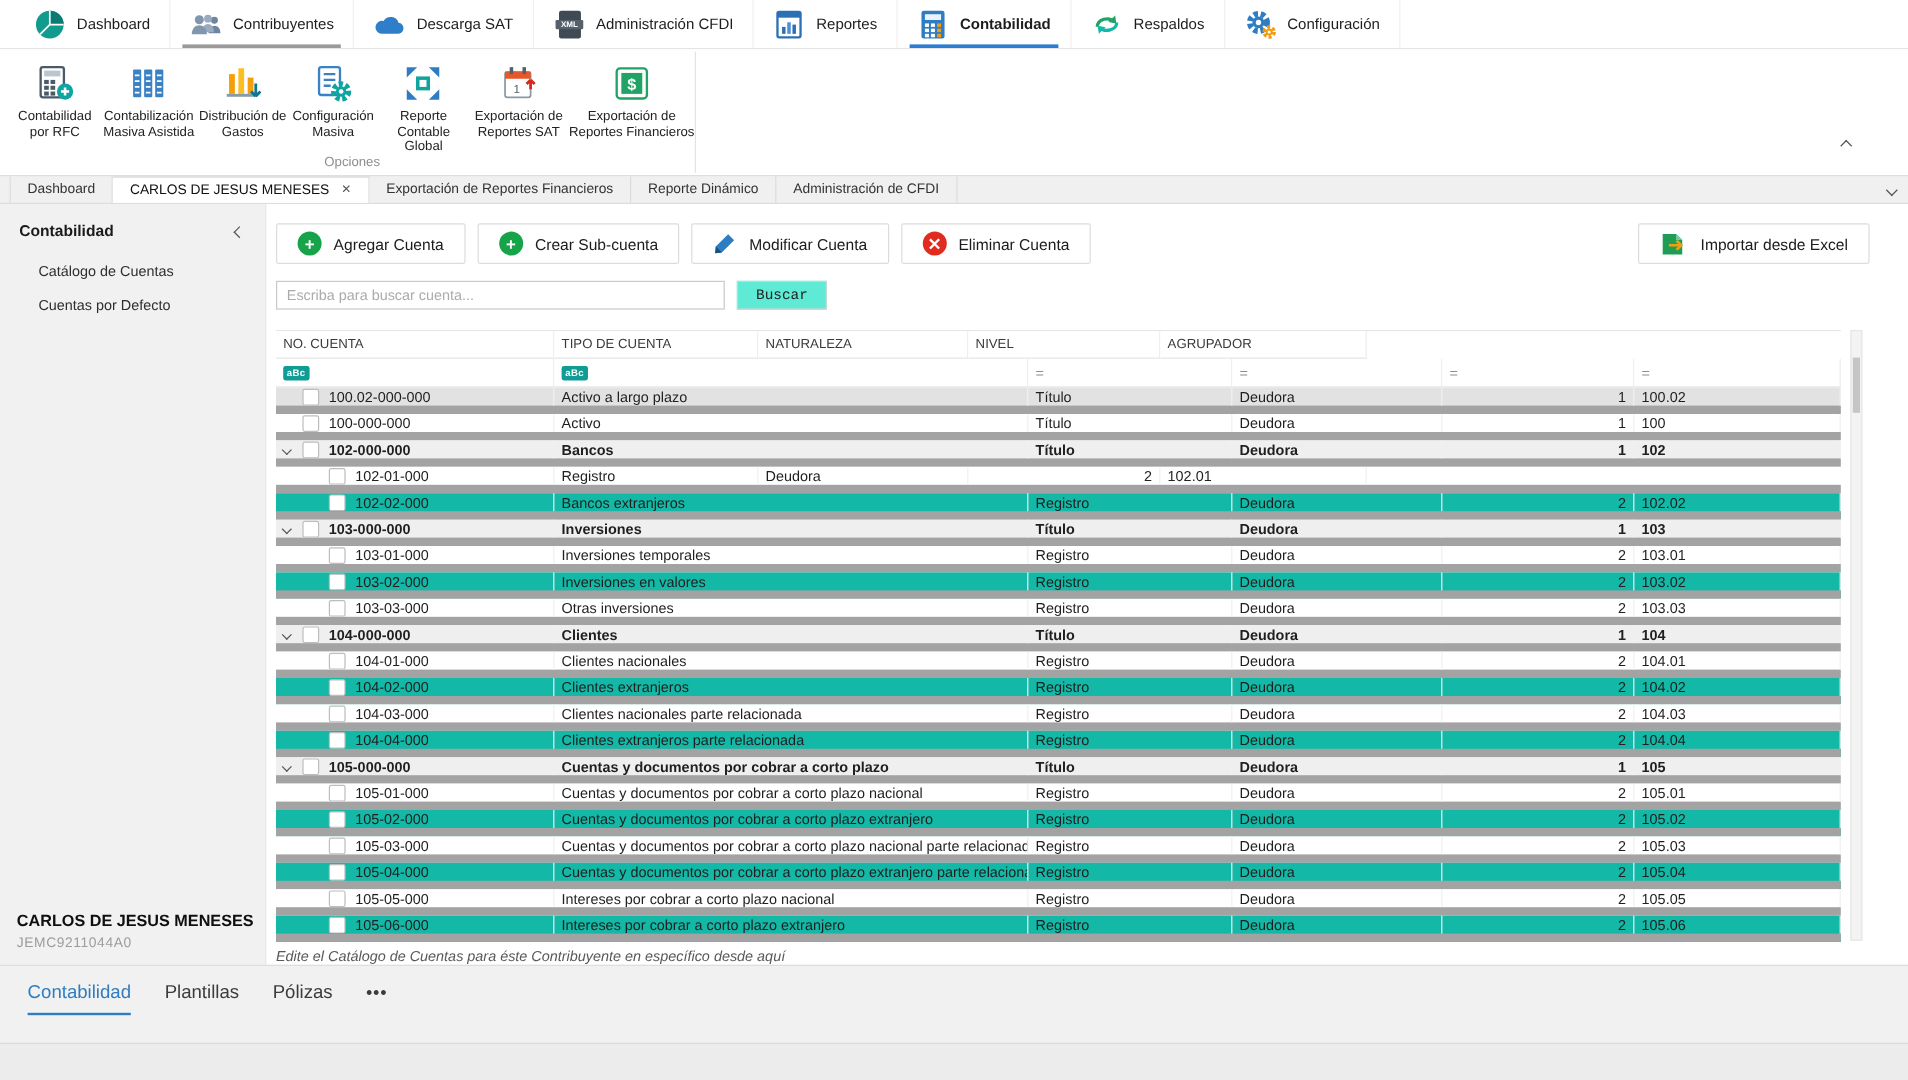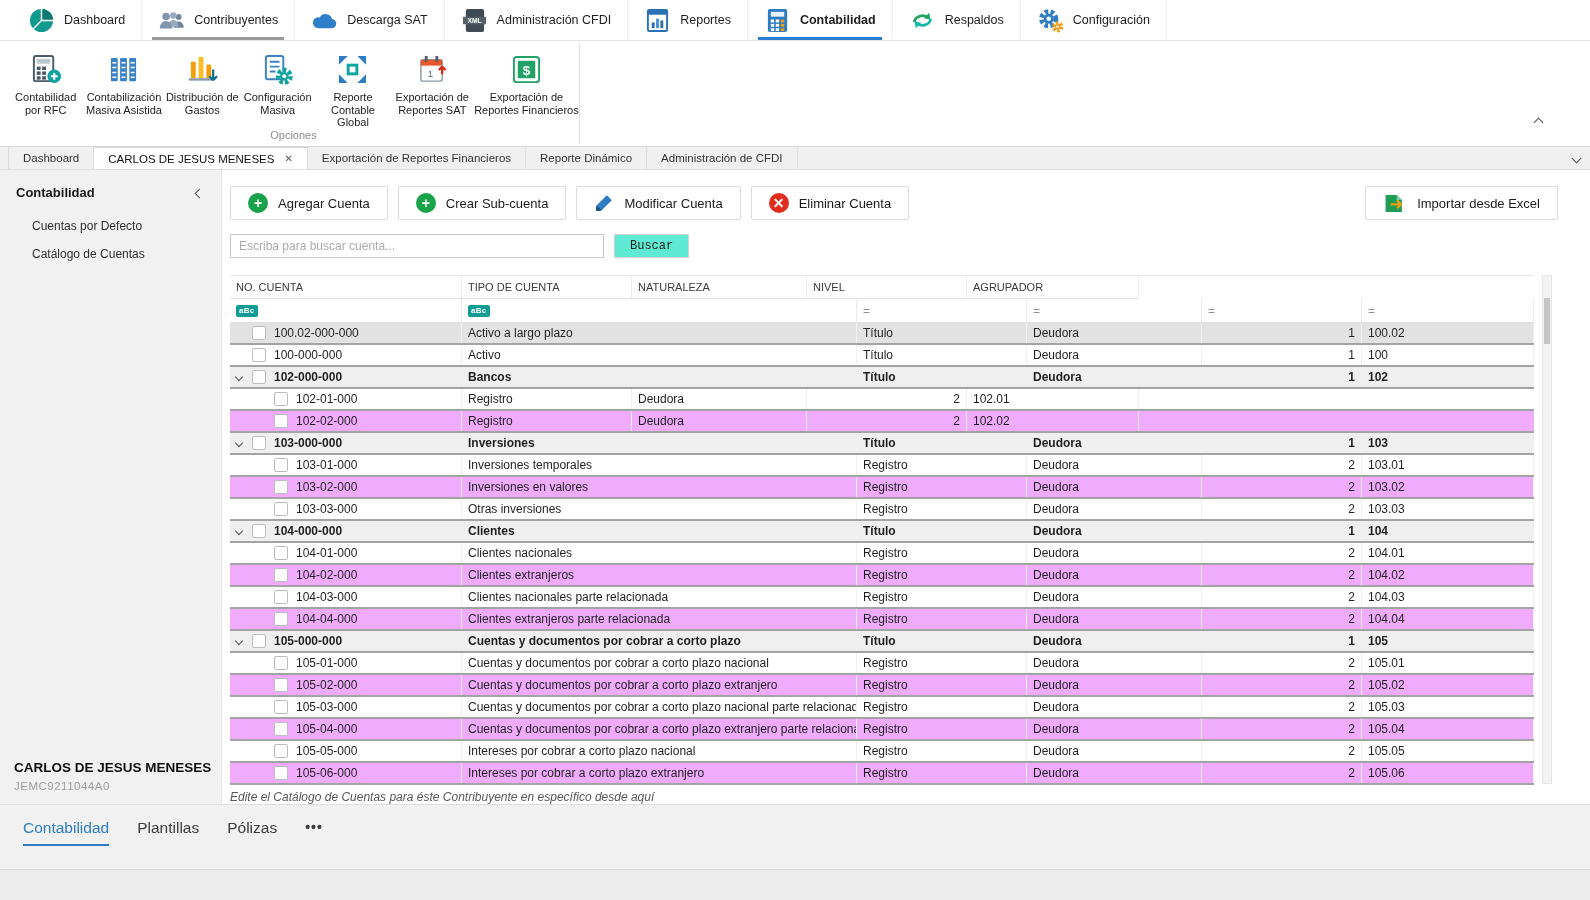--- a/index.html
+++ b/index.html
@@ -68,22 +68,22 @@
 
   
   .table-wrap { margin-top:17px; width:1322px; position:relative; }
   .grid { width:1304px; border-top:1px solid #e6e6e6; }
   .grid-header, .filter-row, .trow { display:flex; }
   .gh-cell { height:23px; display:flex; align-items:center; font-size:11px; color:#3a3a3a; padding:0 6px; border-right:1px solid #ececec; border-bottom:1px solid #e2e2e2; background:#fff; overflow:hidden; white-space:nowrap; }
   .filter-cell { height:24px; display:flex; align-items:center; padding:0 6px; border-right:1px solid #ececec; border-bottom:1px solid #e0e0e0; background:#fff; }
   .abc-badge { background:#0e9c94; color:#fff; font-size:8px; font-weight:bold; padding:2px 3px; border-radius:2px; letter-spacing:0.3px; line-height:1; }
   .eq-icon { color:#8f8f8f; font-size:12px; line-height:1; }
 
-  .trow { height:22px; border-bottom:2px solid #a3a3a3; background:#fff; cursor:pointer; }
-  .trow.alt { background:#f0abfc; }
+  .trow { height:22px; border-bottom:7px solid #a3a3a3; background:#fff; cursor:pointer; }
+  .trow.alt { background:#14b8a6; }
   .trow.title-row { background:#efefef; font-weight:bold;text-align:center; }
   .trow.selected { background:#e2e2e2; }
   .tcell { display:flex; align-items:center; font-size:12px; color:#1f1f1f; padding:0 6px; border-right:1px solid #f0f0f0; overflow:hidden; white-space:nowrap; }
   .c-no { width:232px; } .c-desc { width:395px; } .c-tipo { width:170px; }
   .c-nat { width:175px; } .c-nivel { width:160px; } .c-agr { width:172px; }
   .trow .c-nivel { justify-content:flex-end; }
   .chev-slot { width:16px; flex:none; display:flex; align-items:center; }
   .trow.lvl2 .chev-slot { width:38px; }
   .cb { width:14px; height:14px; border:1px solid #bdbdbd; background:#fff; border-radius:2px; flex:none; margin-right:8px; }
   .cell-no-text { overflow:hidden; }
@@ -310,22 +310,22 @@
       </div>
   </div>
 
   <div class="main">
 
     <aside class="sidebar">
       <div class="sidebar-header">
         <span>Contabilidad</span>
         <span class="sidebar-collapse"><span class="chev left"></span></span>
       </div>
+      <div class="sidebar-item">Catálogo de Cuentas</div>
       <div class="sidebar-item">Cuentas por Defecto</div>
-      <div class="sidebar-item">Catálogo de Cuentas</div>
       <div class="sidebar-owner">
         <div class="owner-name">CARLOS DE JESUS MENESES</div>
         <div class="owner-rfc">JEMC9211044A0</div>
       </div>
     </aside>
 
     <section class="content">
 
       <div class="action-row">
         <button class="btn">
@@ -441,20 +441,21 @@
     <div class="tcell c-nat">Deudora</div>
     <div class="tcell c-nivel">2</div>
     <div class="tcell c-agr">102.01</div>
   </div>
               <div class="trow alt lvl2">
     <div class="tcell c-no">
       <span class="chev-slot"></span>
       <span class="cb"></span>
       <span class="cell-no-text">102-02-000</span>
     </div>
+    <div class="tcell c-desc">Bancos extranjeros</div>
     <div class="tcell c-tipo">Registro</div>
     <div class="tcell c-nat">Deudora</div>
     <div class="tcell c-nivel">2</div>
     <div class="tcell c-agr">102.02</div>
   </div>
               <div class="trow title-row">
     <div class="tcell c-no">
       <span class="chev-slot">
                     <span class="chev down small"></span>
                   </span>

